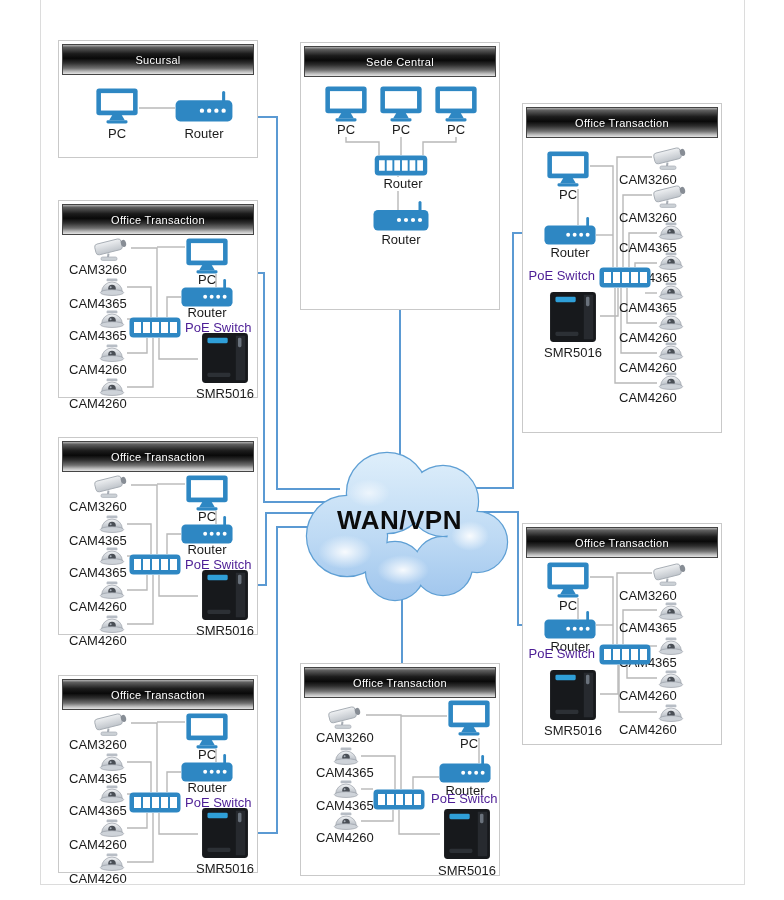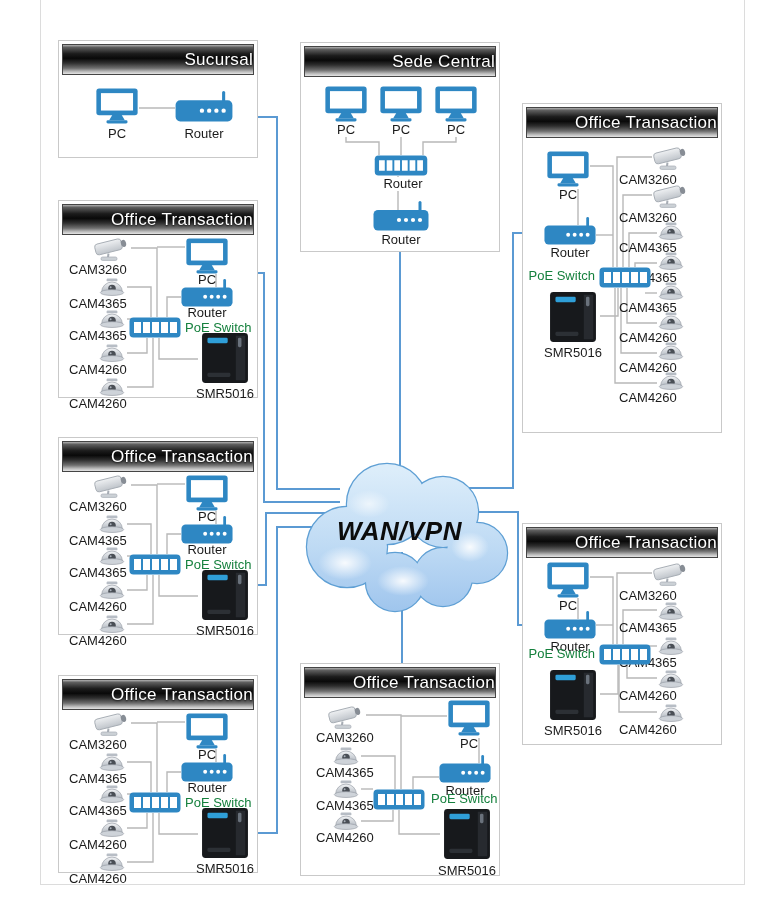--- a/index.html
+++ b/index.html
@@ -2,33 +2,33 @@
 <html><head>
 <meta charset="utf-8">
 <style>
   html,body{margin:0;padding:0}
   body{width:784px;height:900px;position:relative;background:#fff;overflow:hidden;
        font-family:"Liberation Sans",sans-serif;}
   .page-frame{position:absolute;left:40px;top:-12px;width:703px;height:895px;
               border:1px solid #dcdcdc;}
   .box{position:absolute;background:#fff;border:1px solid #c9c9c9;box-sizing:border-box;}
   .panel-header{position:absolute;left:3px;right:3px;top:3px;height:29px;
-    display:flex;align-items:center;justify-content:flex-end;
-    color:#fff;font-size:17px;letter-spacing:.3px;
+    display:flex;align-items:center;justify-content:center;
+    color:#fff;font-size:11px;letter-spacing:.3px;
     background:linear-gradient(180deg,#b3b3b3 0%,#5f5f5f 8%,#1c1c1c 30%,#090909 46%,#2e2e2e 62%,#6f6f6f 80%,#bdbdbd 92%,#e4e4e4 100%);
     border:1px solid #454545;text-shadow:0 1px 2px rgba(0,0,0,.75);}
   .lbl{position:absolute;font-size:13px;line-height:14px;color:#1b1b1b;white-space:nowrap;}
   .lbl.center{text-align:center;}
   .lbl.right{text-align:right;}
   .lbl.bg{background:#fff;padding:0 2px;}
-  .poe{color:#15803d;}
+  .poe{color:#4c1d95;}
   .icon{position:absolute;}
   .wiring{position:absolute;left:0;top:0;}
   #links{position:absolute;left:0;top:0;}
-  #cloud{position:absolute;left:295px;top:450px;width:215px;height:168px;font-style:italic;}
+  #cloud{position:absolute;left:295px;top:439px;width:215px;height:168px;}
   #cloud .cloud-label{position:absolute;left:0;right:6px;top:83px;transform:translateY(-55%);
     text-align:center;font-size:26px;font-weight:bold;color:#0c0c0c;letter-spacing:.5px;}
 </style>
 </head>
 <body>
 
 <svg width="0" height="0" style="position:absolute" aria-hidden="true">
   <defs>
     <linearGradient id="domeG" x1="0" y1="0" x2="0" y2="1">
       <stop offset="0" stop-color="#f2f4f6"></stop>
@@ -115,21 +115,21 @@
   <svg class="icon" style="left:36px;top:46px" width="44" height="37">
       <use href="#icon-monitor"></use>
     </svg>
   <div class="lbl center" style="left:18px;top:86px;width:80px">PC</div>
   <svg class="icon" style="left:116px;top:50px" width="58" height="31">
       <use href="#icon-router"></use>
     </svg>
   <div class="lbl center" style="left:105px;top:86px;width:80px">Router</div>
 </div>
 
-<div class="box" style="left:300px;top:42px;width:200px;height:210px">
+<div class="box" style="left:300px;top:42px;width:200px;height:268px">
   <div class="panel-header">
     <span>Sede Central</span>
   </div>
   <svg class="wiring" width="200" height="210" viewBox="0 0 200 210" fill="none" stroke="#b8b8b8" stroke-width="1.4">
     <path d="M45,94 V99 H78 V112"></path>
       <path d="M100,94 V112"></path>
       <path d="M155,94 V99 H122 V112"></path>
       <path d="M97,133 V167"></path>
   </svg>
   <svg class="icon" style="left:23px;top:42px" width="44" height="37">

